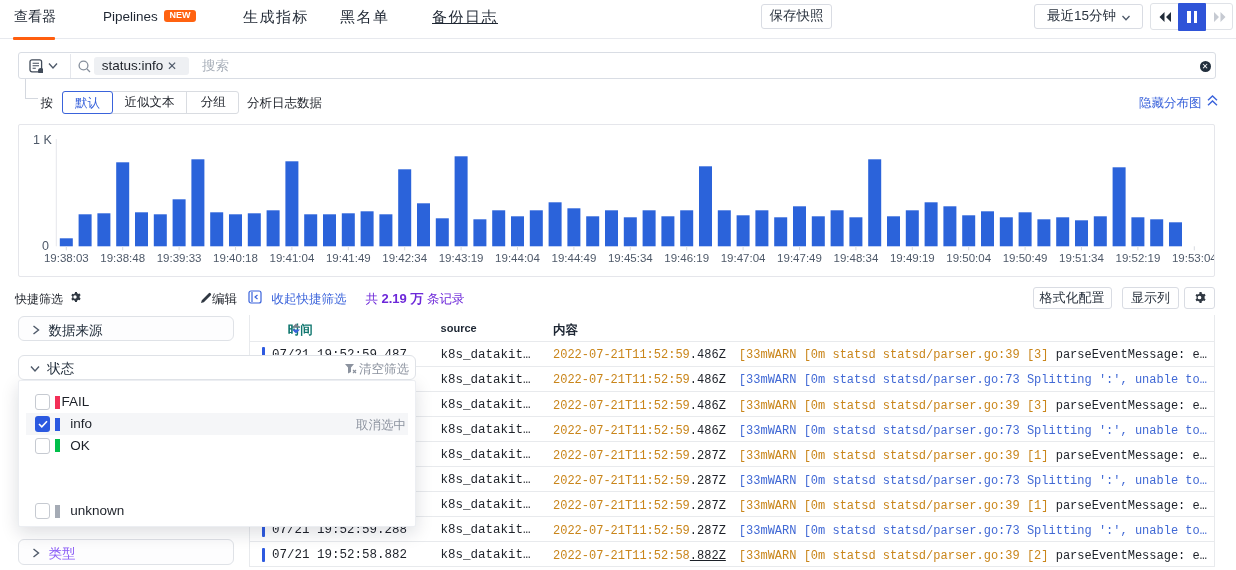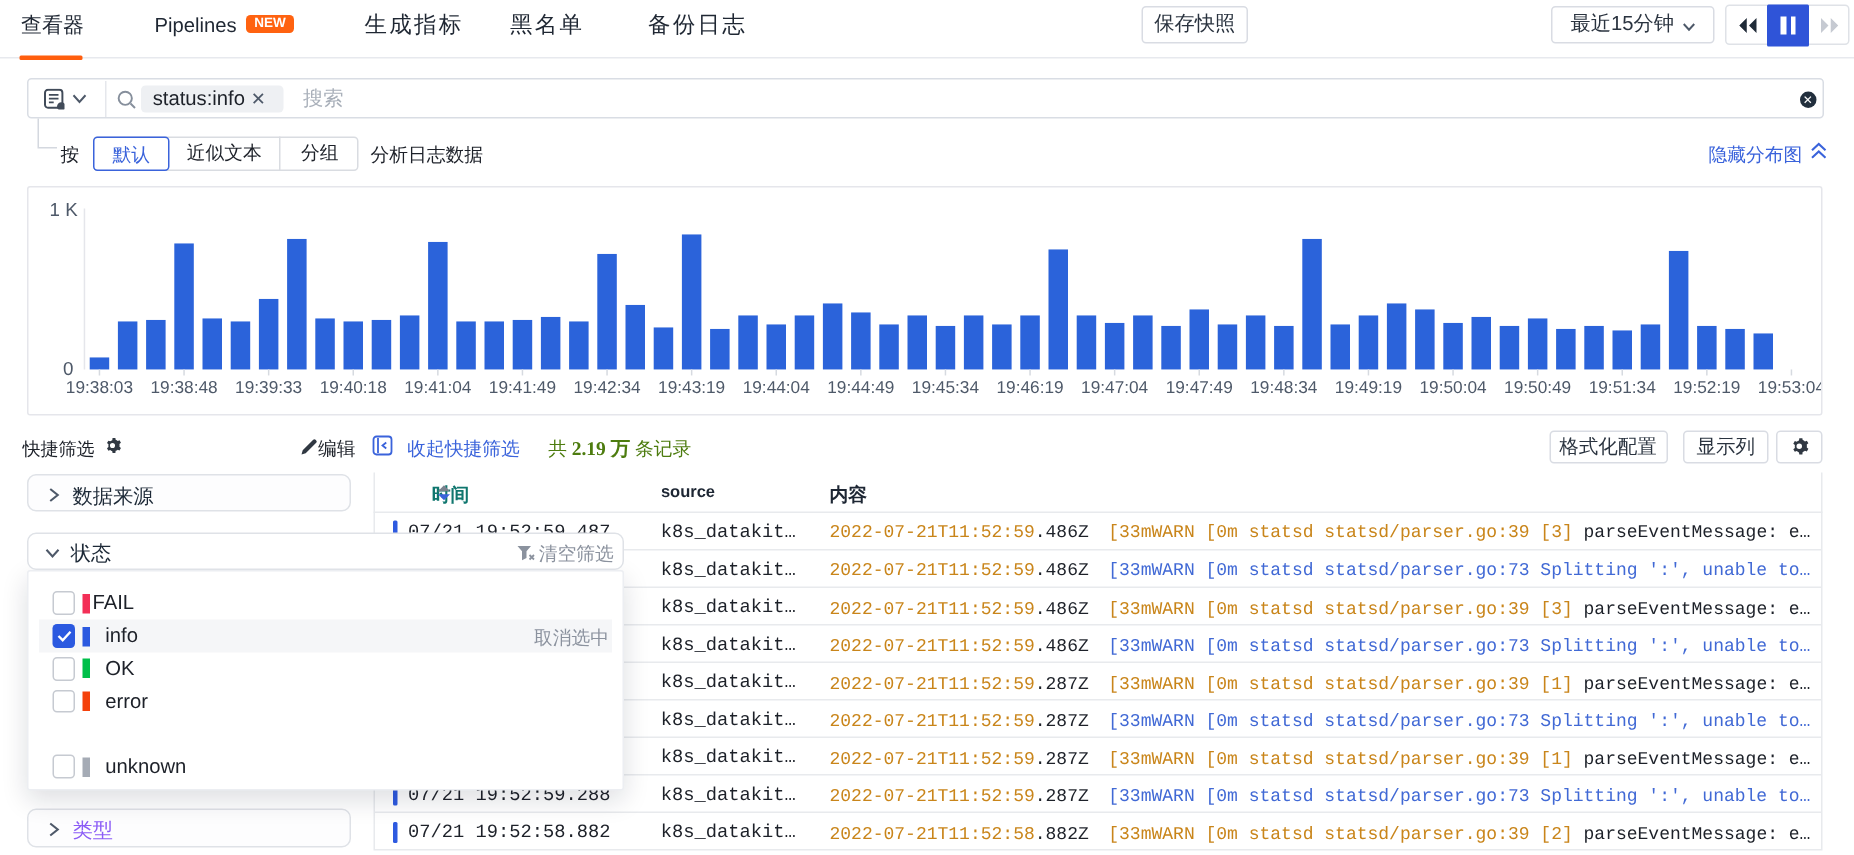--- a/index.html
+++ b/index.html
@@ -14,21 +14,21 @@
 <body>
 <div id="page">
 
 <div class="abs" style="left:0;top:0;width:1236px;height:39px;border-bottom:1px solid #e7e9ee;"></div>
 <div class="abs nav-item" style="left:14px;font-size:14px;">查看器</div>
 <div class="abs" style="left:13px;top:37px;width:42px;height:3px;background:#ff5e0e;border-radius:1px;"></div>
 <div class="abs nav-item" style="left:103px;font-size:13.5px;">Pipelines</div>
 <div class="abs" style="left:164px;top:10px;width:32px;height:11.5px;background:#ff6210;border-radius:3px;color:#fff;font-size:9px;font-weight:bold;text-align:center;line-height:11.5px;">NEW</div>
 <div class="abs nav-item" style="left:243px;letter-spacing:1.5px;">生成指标</div>
 <div class="abs nav-item" style="left:340px;letter-spacing:1.5px;">黑名单</div>
-<div class="abs nav-item" style="left:432px;letter-spacing:1.5px;">备份日志</div>
+<div class="abs nav-item" style="left:432px;letter-spacing:1.5px;text-decoration:underline;">备份日志</div>
 
 <div class="abs btn" style="left:761px;top:3.5px;width:71px;height:25px;">保存快照</div>
 <div class="abs btn" style="left:1034px;top:3.5px;width:109px;height:25px;justify-content:flex-start;padding-left:12px;">最近15分钟
   <svg width="10" height="10" viewBox="0 0 10 10" style="position:absolute;right:11px;top:8px;">
         <path d="M1.5 3 L5 6.8 L8.5 3" fill="none" stroke="#4e5969" stroke-width="1.3"></path>
       </svg>
 </div>
 <div class="abs" style="left:1149.5px;top:3px;width:83px;height:26.5px;border:1px solid #dfe2e7;border-radius:3px;background:#fff;">
   <svg class="abs" width="14" height="12" viewBox="0 0 14 12" style="left:7px;top:7px;">
         <path d="M6.5 1 L1.5 6 L6.5 11 Z M13 1 L8 6 L13 11 Z" fill="#202b38"></path>
@@ -193,21 +193,21 @@
 <svg class="abs" width="12" height="12" viewBox="0 0 12 12" style="left:200px;top:291.5px;">
       <path d="M1 11 L1.8 8.2 L8.8 1.2 a1.1 1.1 0 0 1 1.6 0 l0.4 0.4 a1.1 1.1 0 0 1 0 1.6 L3.8 10.2 Z" fill="#303842"></path>
     </svg>
 <div class="abs" style="left:212px;top:290.5px;font-size:12.5px;color:#1d2129;">编辑</div>
 <svg class="abs" width="14" height="14" viewBox="0 0 14 14" style="left:247.7px;top:290px;">
       <rect x="1" y="1" width="12" height="12" rx="2" fill="none" stroke="#3a63db" stroke-width="1.2"></rect>
       <path d="M4 2 L4 12" stroke="#3a63db" stroke-width="1.2"></path>
       <path d="M9.5 5 L7 7 L9.5 9" fill="none" stroke="#3a63db" stroke-width="1.2"></path>
     </svg>
 <div class="abs" style="left:271.5px;top:290.5px;font-size:12.5px;color:#3a63db;">收起快捷筛选</div>
-<div class="abs" style="left:365.5px;top:290px;font-size:12.5px;color:#4d7c0f;font-family:Liberation Serif, serif;">共 <b style="font-size:13px;">2.19 万</b> 条记录</div>
+<div class="abs" style="left:365.5px;top:290px;font-size:12.5px;color:#6d28d9;">共 <b style="font-size:13px;">2.19 万</b> 条记录</div>
 
 <div class="abs btn" style="left:1032.5px;top:286.7px;width:79px;height:22px;font-size:13px;">格式化配置</div>
 <div class="abs btn" style="left:1122.2px;top:286.7px;width:56.5px;height:22px;font-size:13px;">显示列</div>
 <div class="abs btn" style="left:1184.3px;top:286.7px;width:30.5px;height:22px;">
 <svg width="13" height="13" viewBox="0 0 24 24">
         <path fill="#303842" d="M12 8.6a3.4 3.4 0 1 0 0 6.8 3.4 3.4 0 0 0 0-6.8zm9.4 3.4c0 .6-.05 1.1-.15 1.65l2 1.55-1.9 3.3-2.35-.95c-.8.65-1.75 1.2-2.8 1.6L15.85 22h-3.8l-.35-2.45a8.5 8.5 0 0 1-2.8-1.6l-2.35.95-1.9-3.3 2-1.55A8.6 8.6 0 0 1 6.5 12c0-.6.05-1.1.15-1.65l-2-1.55 1.9-3.3 2.35.95c.8-.65 1.75-1.2 2.8-1.6L12.05 2h3.8l.35 2.45c1.05.4 2 .95 2.8 1.6l2.35-.95 1.9 3.3-2 1.55c.1.55.15 1.05.15 1.65z"></path>
       </svg>
 </div>
 
 <div class="abs" style="left:248.5px;top:315.4px;width:966px;height:252px;border-left:1px solid #e8eaed;border-right:1px solid #e8eaed;"></div>
@@ -266,21 +266,21 @@
       <div class="abs" style="left:249.5px;top:517.3px;width:964px;height:25.05px;border-bottom:1px solid #e8eaed;overflow:hidden;">
         <div style="position:absolute;left:12px;top:5.5px;width:3px;height:14px;background:#2e5ae0;border-radius:1px;"></div>
         <div class="mono" style="position:absolute;left:22.5px;top:6px;font-size:12.5px;color:#1d2129;">07/21 19:52:59.288</div>
         <div class="mono" style="position:absolute;left:191px;top:6px;font-size:12.5px;color:#1d2129;">k8s_datakit…</div>
         <div class="mono" style="position:absolute;left:303.5px;top:6.5px;font-size:12px;white-space:nowrap;"><span style="color:#c9851a;">2022-07-21T11:52:59</span><span style="color:#1d2129;">.287Z</span><span style="color:#4169d5;margin-left:13px;">[33mWARN [0m statsd statsd/parser.go:73 Splitting ':', unable to…</span></div>
       </div>
       <div class="abs" style="left:249.5px;top:542.3px;width:964px;height:25.05px;border-bottom:1px solid #e8eaed;overflow:hidden;">
         <div style="position:absolute;left:12px;top:5.5px;width:3px;height:14px;background:#2e5ae0;border-radius:1px;"></div>
         <div class="mono" style="position:absolute;left:22.5px;top:6px;font-size:12.5px;color:#1d2129;">07/21 19:52:58.882</div>
         <div class="mono" style="position:absolute;left:191px;top:6px;font-size:12.5px;color:#1d2129;">k8s_datakit…</div>
-        <div class="mono" style="position:absolute;left:303.5px;top:6.5px;font-size:12px;white-space:nowrap;"><span style="color:#c9851a;">2022-07-21T11:52:58</span><span style="color:#1d2129;">.882Z</span><span style="color:#c9851a;margin-left:13px;">[33mWARN [0m statsd statsd/parser.go:39 [2]</span><span style="color:#1d2129;"> parseEventMessage: e…</span></div>
+        <div class="mono" style="position:absolute;left:303.5px;top:6.5px;font-size:12px;white-space:nowrap;"><span style="color:#c9851a;">2022-07-21T11:52:58</span><span style="color:#1d2129;text-decoration:underline;">.882Z</span><span style="color:#c9851a;margin-left:13px;">[33mWARN [0m statsd statsd/parser.go:39 [2]</span><span style="color:#1d2129;"> parseEventMessage: e…</span></div>
       </div>
     </div>
 
 <div class="abs" style="left:17.7px;top:315.7px;width:216.8px;height:25.7px;border:1px solid #dfe2e7;border-radius:6px;background:#fdfdfe;">
   <svg width="8" height="10" viewBox="0 0 8 10" style="position:absolute;left:13px;top:8px;">
         <path d="M1.5 1 L6.5 5 L1.5 9" fill="none" stroke="#4e5969" stroke-width="1.4"></path>
       </svg>
   <div style="position:absolute;left:29.7px;top:5px;font-size:13.5px;color:#1d2937;">数据来源</div>
 </div>
 <div class="abs" style="left:17.7px;top:539px;width:216.8px;height:25.7px;border:1px solid #dfe2e7;border-radius:6px;background:#fdfdfe;">
@@ -314,25 +314,20 @@
         </svg>
         <div style="position:absolute;right:2px;top:3.5px;font-size:12.5px;color:#8b929e;">取消选中</div>
         <div style="position:absolute;left:29.8px;top:4.5px;width:5px;height:13px;background:#2b59e0;"></div>
         <div style="position:absolute;left:44.6px;top:3px;font-size:13.5px;color:#1d2129;">info</div>
       </div>
       <div style="position:absolute;left:7px;right:14px;top:54.1px;height:21.8px;">
         <div style="position:absolute;left:9.1px;top:3px;width:15.8px;height:15.8px;background:#fff;border:1px solid #c6cad1;border-radius:3px;"></div>
         <div style="position:absolute;left:29.8px;top:4.5px;width:5px;height:13px;background:#00bf4a;"></div>
         <div style="position:absolute;left:44.6px;top:3px;font-size:13.5px;color:#1d2129;">OK</div>
       </div>
-      <div style="position:absolute;left:7px;right:7px;top:75.9px;height:21.8px;">
-        <div style="position:absolute;left:9.1px;top:3px;width:15.8px;height:15.8px;background:#fff;border:1px solid #c6cad1;border-radius:3px;"></div>
-        <div style="position:absolute;left:29.8px;top:4.5px;width:5px;height:13px;background:#f4410c;"></div>
-        <div style="position:absolute;left:44.6px;top:3px;font-size:13.5px;color:#1d2129;">error</div>
-      </div>
       <div style="position:absolute;left:7px;right:7px;top:119.5px;height:21.8px;">
         <div style="position:absolute;left:9.1px;top:3px;width:15.8px;height:15.8px;background:#fff;border:1px solid #c6cad1;border-radius:3px;"></div>
         <div style="position:absolute;left:29.8px;top:4.5px;width:5px;height:13px;background:#a5abb5;"></div>
         <div style="position:absolute;left:44.6px;top:3px;font-size:13.5px;color:#1d2129;">unknown</div>
       </div>
     </div>
 
 </div>
 
 </body></html>

